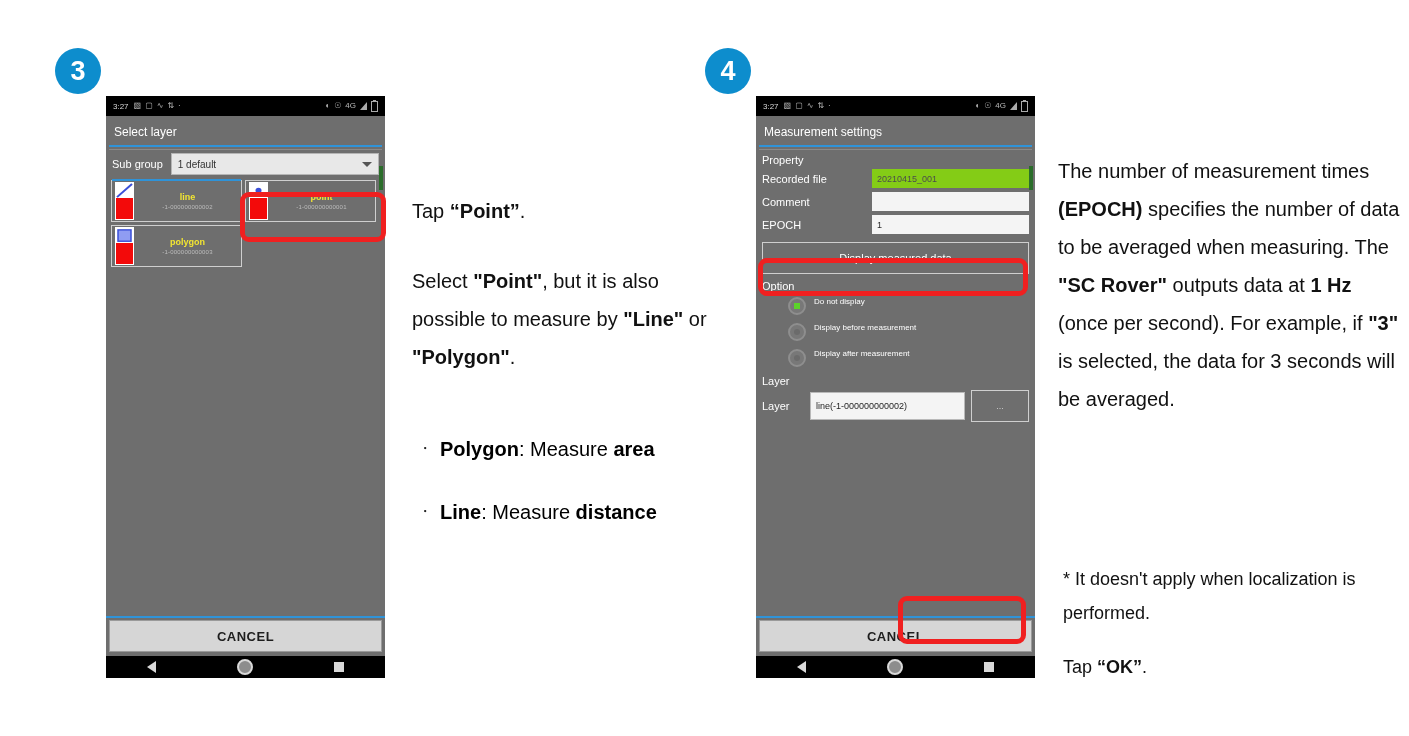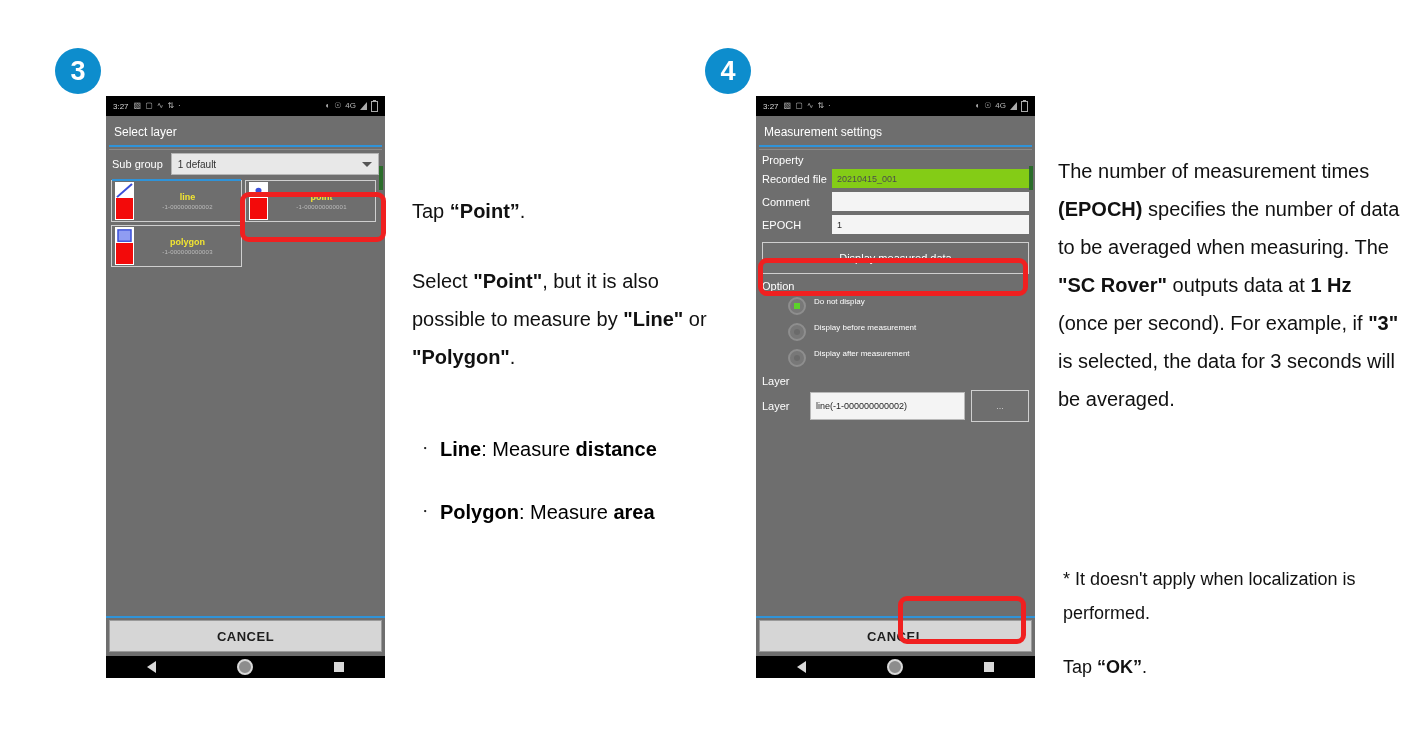--- a/index.html
+++ b/index.html
@@ -191,21 +191,21 @@
     color: #1d1d1d;
     letter-spacing: .5px;
   }
 
   
   .field-row {
     display: flex;
     align-items: center;
     padding: 2px 6px;
   }
-  .field-row .lbl { width: 70px; flex: none; }
+  .field-row .lbl { width: 110px; flex: none; }
   .field-box {
     flex: 1;
     height: 19px;
     display: flex;
     align-items: center;
     padding: 0 5px;
     font-size: 9px;
     box-sizing: border-box;
   }
   .field-readonly { background: #84cc16; color: #4c4c4c; }
@@ -378,24 +378,24 @@
     <span>Tap </span><b>“Point”</b><span>.</span>
   </p>
   <div class="gap"></div>
   <p>
     <span>Select </span><b>"Point"</b><span>, but it is also possible to measure by </span><b>"Line"</b><span> or </span><b>"Polygon"</b><span>.</span>
   </p>
 </div>
 
 <div class="bullets">
   <div class="bullet-line">
+    <span class="bullet-dot">・</span><b>Polygon</b><span>: Measure </span><b>area</b>
+  </div>
+  <div class="bullet-line">
     <span class="bullet-dot">・</span><b>Line</b><span>: Measure </span><b>distance</b>
-  </div>
-  <div class="bullet-line">
-    <span class="bullet-dot">・</span><b>Polygon</b><span>: Measure </span><b>area</b>
   </div>
 </div>
 
 <div class="step-badge" id="badge4">
   <span>4</span>
 </div>
 
 <div class="phone" id="phone-b">
 
   <div class="statusbar">

